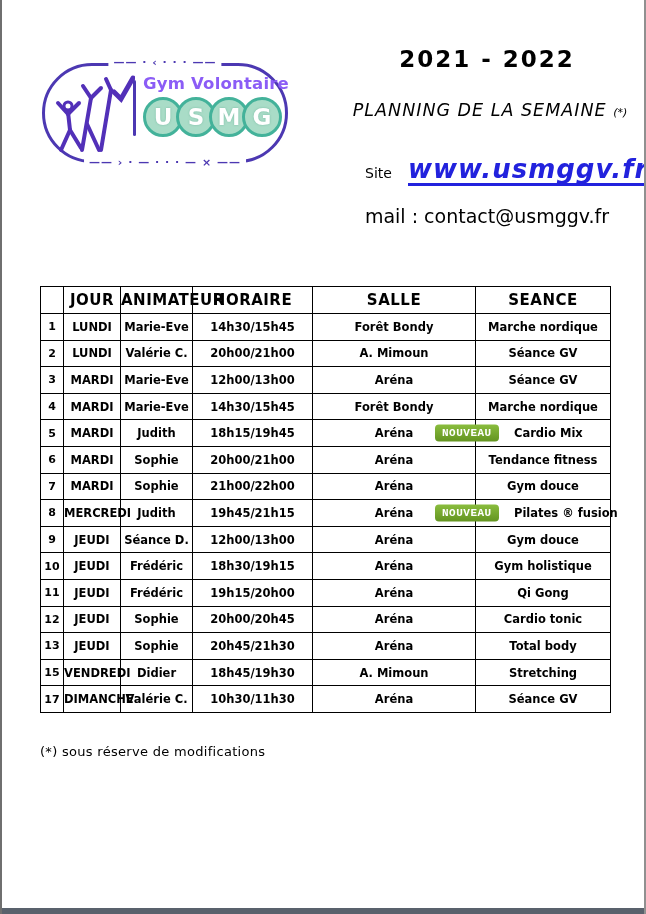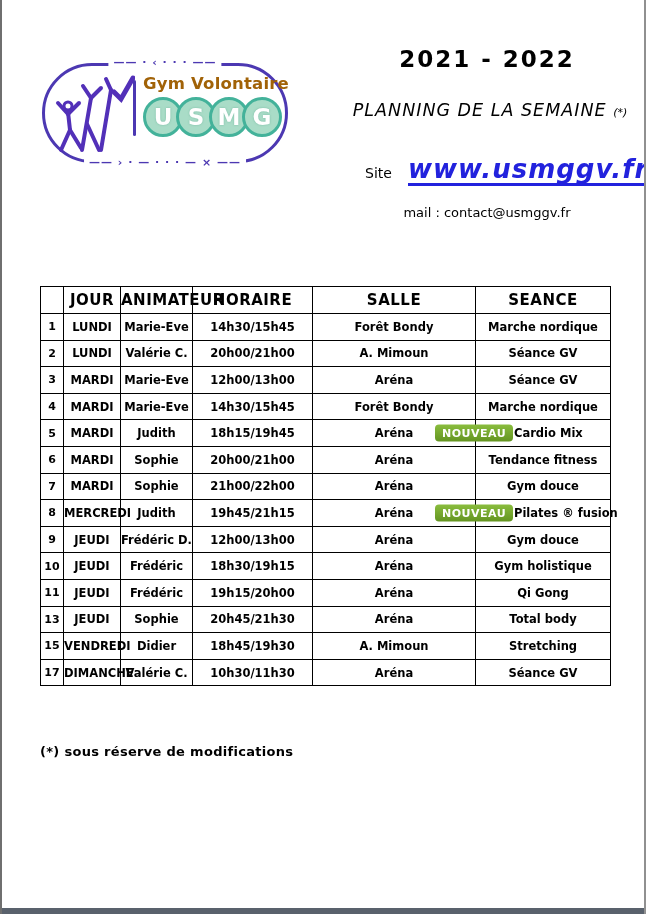--- a/index.html
+++ b/index.html
@@ -14,55 +14,55 @@
   .logo{position:absolute;left:40px;top:63px;width:246px;height:100px;
         border:3px solid #4c38b2;border-radius:54px;box-sizing:border-box;}
   .ornament{position:absolute;left:50%;transform:translateX(-50%);
             background:#fff;padding:0 5px;font-size:11px;font-weight:bold;
             color:#4c38b2;letter-spacing:1px;white-space:nowrap;line-height:10px;}
   .ornament-top{top:-8px;}
   .ornament-bottom{bottom:-8px;}
   .gym-figures{position:absolute;left:6px;top:4px;}
   .logo-divider{position:absolute;left:88px;top:14px;width:3px;height:56px;background:#4c38b2;border-radius:2px;}
   .brand-name{position:absolute;left:98px;top:8px;width:145px;text-align:center;
-              color:#a16207;font-weight:bold;font-size:16.5px;letter-spacing:0.2px;white-space:nowrap;}
+              color:#8b5cf6;font-weight:bold;font-size:16.5px;letter-spacing:0.2px;white-space:nowrap;}
   .usmg{position:absolute;left:98px;top:31px;display:flex;}
   .usmg-circle{width:40px;height:40px;border-radius:50%;background:#a9dcc7;border:3px solid #43b29a;
                box-sizing:border-box;display:flex;align-items:center;justify-content:center;
                color:#ffffff;font-weight:bold;font-size:23px;margin-left:-7px;
                text-shadow:0 0 2px rgba(60,150,120,.5);}
   .usmg-circle:first-child{margin-left:0;}
 
   
   .year{position:absolute;left:330px;top:46px;width:310px;text-align:center;
         font-size:23px;font-weight:bold;letter-spacing:2px;}
   .planning{position:absolute;left:330px;top:100px;width:316px;text-align:center;
             font-style:italic;font-size:17.5px;letter-spacing:1px;white-space:nowrap;}
   .planning .note{font-size:11px;letter-spacing:0;}
   .site-row{position:absolute;left:363px;top:156px;display:flex;align-items:baseline;gap:16px;}
   .site-label{font-size:14px;text-align:center;}
   .site-link{font-size:26px;font-weight:bold;font-style:italic;color:#2222dd;
              border-bottom:3px solid #2222dd;line-height:1.05;letter-spacing:1px;cursor:pointer;}
-  .mail{position:absolute;left:330px;top:205px;width:310px;text-align:center;font-size:13px;}
+  .mail{position:absolute;left:330px;top:205px;width:310px;text-align:center;font-size:19px;}
 
   
   table{position:absolute;left:38px;top:286px;width:570px;border-collapse:collapse;table-layout:fixed;}
   col.c-num{width:23px;} col.c-jour{width:57px;} col.c-anim{width:72px;}
   col.c-hor{width:120px;} col.c-salle{width:163px;} col.c-seance{width:135px;}
   th,td{border:1.6px solid #000;padding:0;text-align:center;vertical-align:middle;
         font-weight:bold;white-space:nowrap;overflow:visible;}
   th{height:26px;font-size:15px;letter-spacing:0.5px;}
   td{height:25.6px;font-size:11.5px;}
   td.num{font-size:11px;}
   td.seance-new{position:relative;text-align:left;padding-left:38px;}
   .badge{position:absolute;left:-41px;top:50%;transform:translateY(-50%);
          background:linear-gradient(#8abd3e,#639420);color:#ffffff;font-size:11px;
-         font-weight:bold;padding:3px 7px;border-radius:4px;letter-spacing:0.5px;line-height:1;}
-
-  .footnote{position:absolute;left:38px;top:744px;font-size:13px;font-weight:bold;letter-spacing:0.3px;}
+         font-weight:bold;padding:3px 7px;border-radius:4px;letter-spacing:0.5px;line-height:1;font-family:Liberation Mono, monospace;}
+
+  .footnote{position:absolute;left:38px;top:744px;font-size:13px;font-weight:normal;letter-spacing:0.3px;}
 </style>
 </head>
 <body>
 
 <div class="logo">
   <div class="ornament ornament-top">—— · ‹ · · · ——</div>
   <svg class="gym-figures" width="84" height="86" viewBox="0 0 84 86">
     <g stroke="#5230b8" stroke-width="4" fill="none" stroke-linecap="round">
       <circle cx="17" cy="36" r="4" stroke-width="3"></circle>
       <path d="M17 42 L19 60"></path>
@@ -181,40 +181,48 @@
         <td class="num">8</td>
         <td>MERCREDI</td>
         <td>Judith</td>
         <td>19h45/21h15</td>
         <td>Aréna</td>
         <td class="seance-new"><span class="badge">NOUVEAU</span><span>Pilates ® fusion</span></td>
       </tr>
       <tr>
         <td class="num">9</td>
         <td>JEUDI</td>
-        <td>Frédéric D.</td>
+        <td>Séance D.</td>
         <td>12h00/13h00</td>
         <td>Aréna</td>
         <td>Gym douce</td>
       </tr>
       <tr>
         <td class="num">10</td>
         <td>JEUDI</td>
         <td>Frédéric</td>
         <td>18h30/19h15</td>
         <td>Aréna</td>
         <td>Gym holistique</td>
       </tr>
       <tr>
         <td class="num">11</td>
         <td>JEUDI</td>
         <td>Frédéric</td>
         <td>19h15/20h00</td>
         <td>Aréna</td>
         <td>Qi Gong</td>
+      </tr>
+      <tr>
+        <td class="num">12</td>
+        <td>JEUDI</td>
+        <td>Sophie</td>
+        <td>20h00/20h45</td>
+        <td>Aréna</td>
+        <td>Cardio tonic</td>
       </tr>
       <tr>
         <td class="num">13</td>
         <td>JEUDI</td>
         <td>Sophie</td>
         <td>20h45/21h30</td>
         <td>Aréna</td>
         <td>Total body</td>
       </tr>
       <tr>

